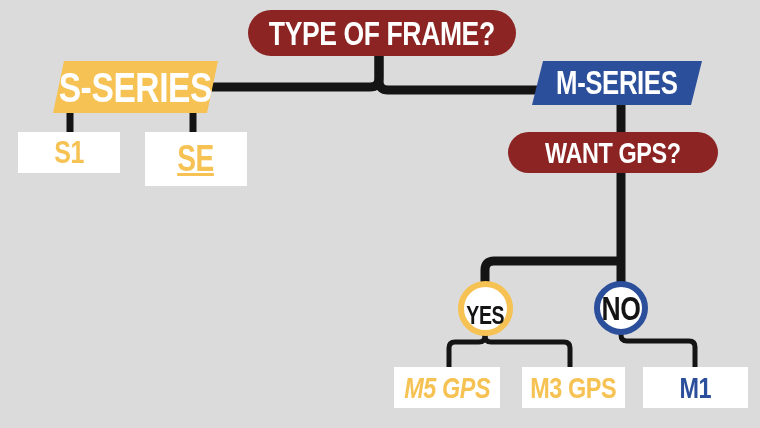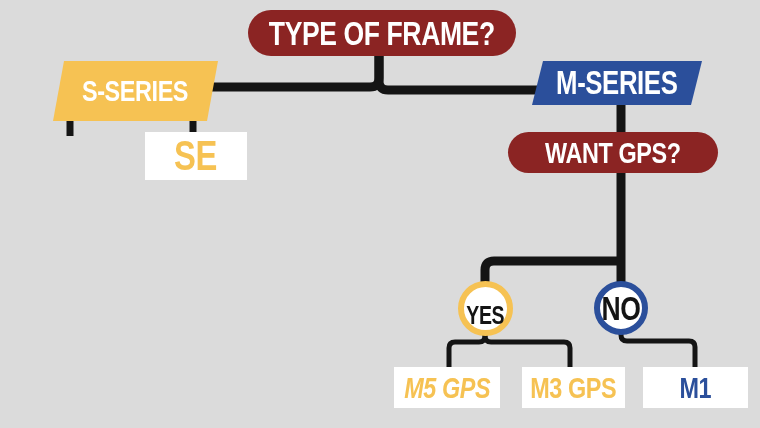--- a/index.html
+++ b/index.html
@@ -43,24 +43,24 @@
   .pill  { background: var(--maroon, #8b2322); color: var(--light, #fff); }
   .para  { clip-path: polygon(11px 0, 100% 0, calc(100% - 11px) 100%, 0 100%); color: var(--light, #fff); }
   .leaf  { background: var(--box, #ffffff); }
   .circle {
     border-radius: 50%;
     background: var(--box, #ffffff);
     color: var(--ink, #141414);
   }
 
   #node-root     { left: 248px; top: 10px;  width: 268px; height: 46px; border-radius: 23px; font-size: 34px; }
-  #node-sseries  { left: 53px;  top: 61px;  width: 165px; height: 60px; background: var(--gold, #f6c150); font-size: 30px; }
+  #node-sseries  { left: 53px;  top: 61px;  width: 165px; height: 52px; background: var(--gold, #f6c150); font-size: 43px; }
   #node-mseries  { left: 532px; top: 61px;  width: 170px; height: 44px; background: var(--blue, #2b4f9b); font-size: 33px; }
   #node-s1       { left: 18px;  top: 132px; width: 102px; height: 41px; color: var(--gold, #f6c150); font-size: 32px; }
-  #node-se       { left: 145px; top: 132px; width: 102px; height: 48px; color: var(--gold, #f6c150); font-size: 42px; }
+  #node-se       { left: 145px; top: 132px; width: 102px; height: 54px; color: var(--gold, #f6c150); font-size: 36px; text-decoration: underline; }
   #node-wantgps  { left: 508px; top: 132px; width: 210px; height: 41px; border-radius: 21px; font-size: 30px; }
   #node-yes      { left: 458px; top: 281px; width: 55px;  height: 55px; border: 6px solid var(--gold, #f6c150); font-size: 25px; align-items: flex-end; }
   #node-no       { left: 594px; top: 281px; width: 54px;  height: 54px; border: 6px solid var(--blue, #2b4f9b); font-size: 34px; }
   #node-m5       { left: 394px; top: 367px; width: 106px; height: 41px; color: var(--gold, #f6c150); font-size: 30px; font-style: italic; }
   #node-m3       { left: 522px; top: 367px; width: 103px; height: 41px; color: var(--gold, #f6c150); font-size: 30px; }
   #node-m1       { left: 643px; top: 367px; width: 105px; height: 41px; color: var(--blue, #2b4f9b); font-size: 30px; align-items: center; }
 </style>
 </head>
 <body>
 
@@ -84,20 +84,23 @@
   </div>
 
   <div class="node para" id="node-sseries">
     <span class="txt">S-SERIES</span>
   </div>
 
   <div class="node para" id="node-mseries">
     <span class="txt">M-SERIES</span>
   </div>
 
+  <div class="node leaf" id="node-s1">
+    <span class="txt">S1</span>
+  </div>
 
   <div class="node leaf" id="node-se">
     <span class="txt">SE</span>
   </div>
 
   <div class="node pill" id="node-wantgps">
     <span class="txt">WANT GPS?</span>
   </div>
 
   <div class="node circle" id="node-yes">

